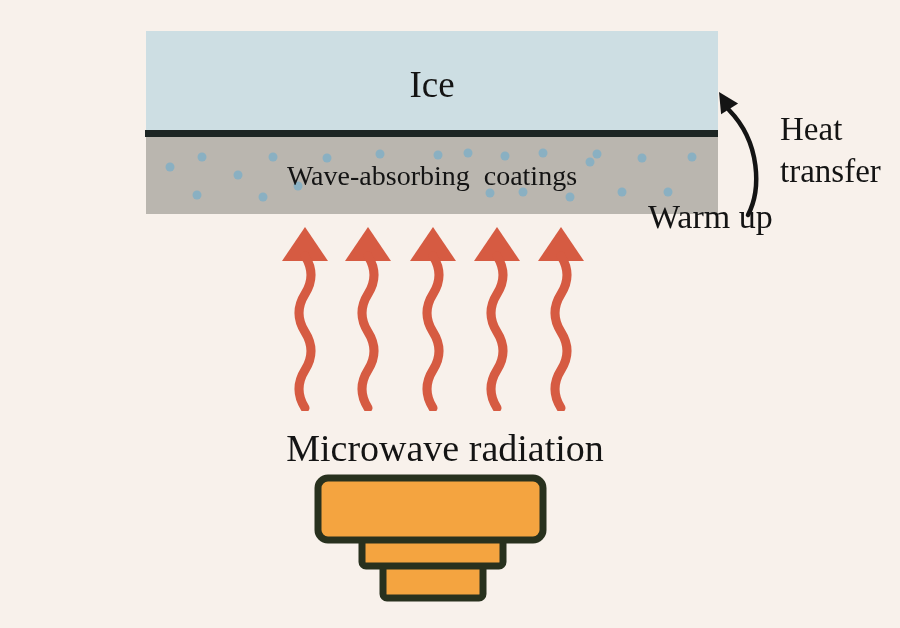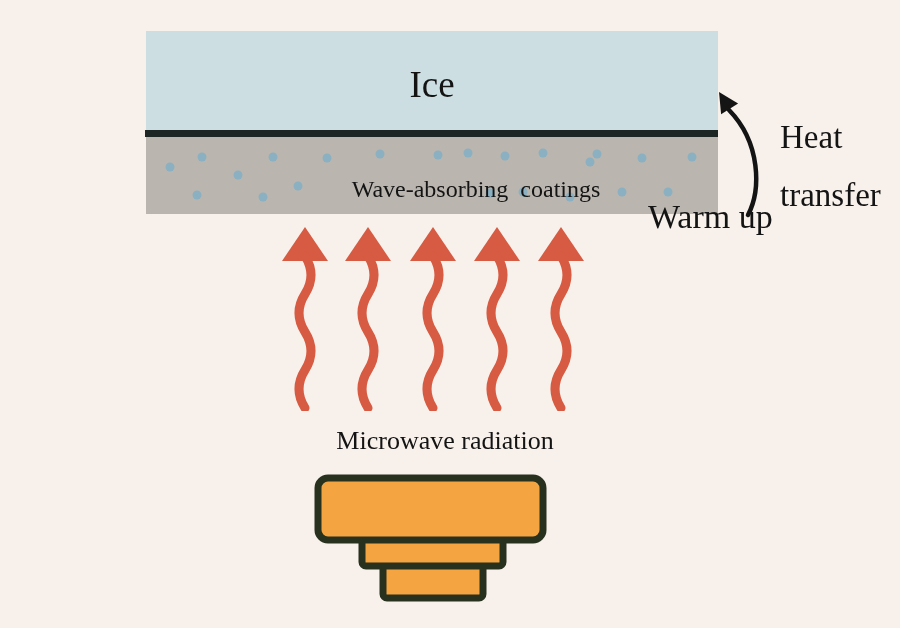--- a/index.html
+++ b/index.html
@@ -13,40 +13,40 @@
   .canvas{position:relative;width:900px;height:628px;background:var(--background);}
 
   .ice-layer{position:absolute;left:146px;top:31px;width:572px;height:99px;
              background:var(--ice-fill);display:flex;align-items:center;justify-content:center;}
   .ice-label{font-size:37px;margin-top:7px;}
 
   .divider{position:absolute;left:145px;top:130px;width:573px;height:7px;background:var(--divider);}
 
   .coating-layer{position:absolute;left:146px;top:137px;width:572px;height:77px;
                  background:var(--coating-fill);}
-  .coating-label{position:absolute;left:0;top:14px;width:100%;height:100%;
+  .coating-label{position:absolute;left:0;top:0;width:100%;height:100%;
                  display:flex;align-items:center;justify-content:center;
-                 font-size:24px;white-space:pre;z-index:2;padding-left:44px;}
+                 font-size:28px;white-space:pre;z-index:2;}
   .dot{position:absolute;width:9px;height:9px;border-radius:50%;
        background:var(--dot-fill);transform:translate(-50%,-50%);z-index:1;}
 
   .heat-arrow{position:absolute;left:705px;top:88px;width:70px;height:135px;}
   .heat-arrow path{stroke:var(--text);stroke-width:4.5;fill:none;stroke-linecap:round;}
   .heat-arrow polygon{fill:var(--text);}
 
   .heat-transfer-label{position:absolute;left:780px;top:108px;font-size:33px;
-                       line-height:58px;white-space:pre-line;}
+                       line-height:42px;white-space:pre-line;}
   .warm-up-label{position:absolute;left:648px;top:198px;font-size:34px;}
 
   .wave-arrow{position:absolute;top:226px;width:60px;height:185px;}
   .wave-arrow polygon{fill:var(--arrow-red);}
   .wave-arrow path{stroke:var(--arrow-red);stroke-width:9;fill:none;stroke-linecap:round;}
 
   .radiation-label{position:absolute;left:445px;top:426px;transform:translateX(-50%);
-                   font-size:26px;white-space:nowrap;}
+                   font-size:38px;white-space:nowrap;}
 
   .emitter{position:absolute;left:312px;top:472px;width:240px;height:140px;}
   .emitter rect{fill:var(--emitter-orange);stroke:var(--emitter-outline);stroke-width:7;}
 </style>
 </head>
 <body>
 
 <div class="canvas">
 
   <div class="ice-layer">

